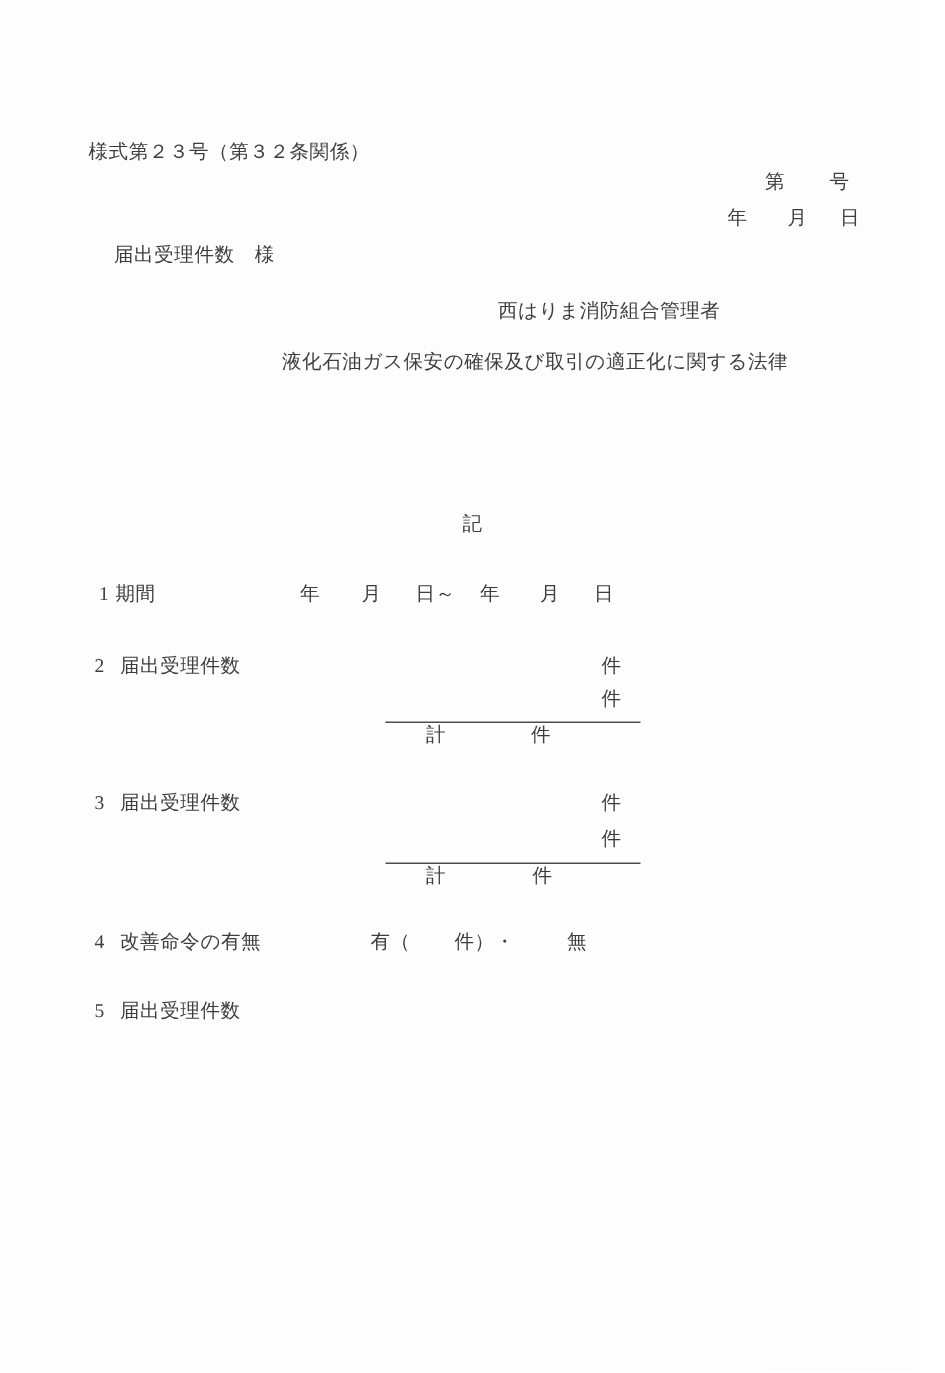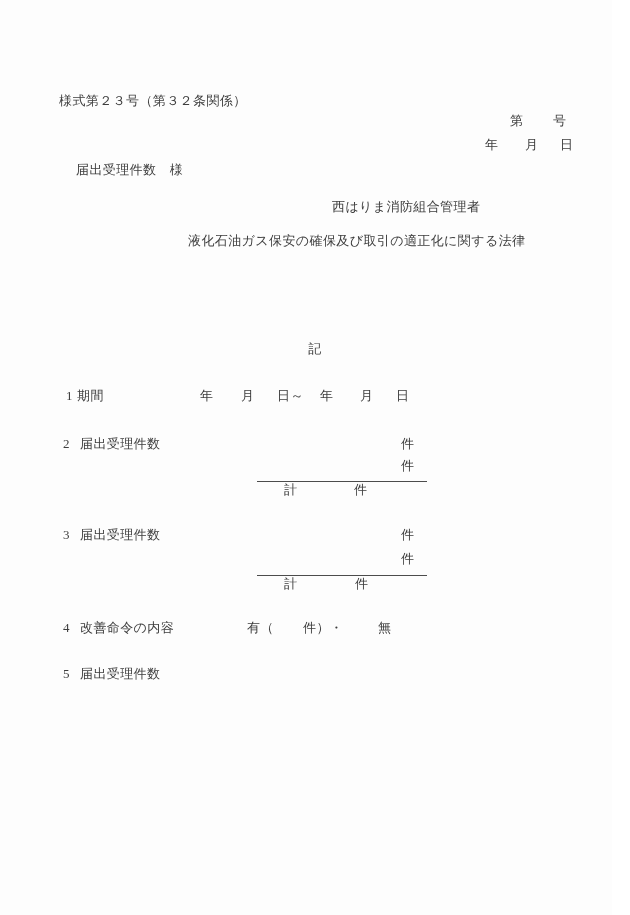--- a/index.html
+++ b/index.html
@@ -69,21 +69,21 @@
 
   <span class="t" style="left:63px;top:528px">3</span>
   <span class="t" style="left:80px;top:528px">届出受理件数</span>
   <span class="t" style="left:401px;top:528px">件</span>
   <span class="t" style="left:401px;top:552px">件</span>
   <div class="rule" style="left:257px;top:575px;width:170px"></div>
   <span class="t" style="left:284px;top:577px">計</span>
   <span class="t" style="left:355px;top:577px">件</span>
 
   <span class="t" style="left:63px;top:621px">4</span>
-  <span class="t" style="left:80px;top:621px">改善命令の内容</span>
+  <span class="t" style="left:80px;top:621px">改善命令の有無</span>
   <span class="t" style="left:247px;top:621px">有（</span>
   <span class="t" style="left:303px;top:621px">件）・</span>
   <span class="t" style="left:378px;top:621px">無</span>
 
   <span class="t" style="left:63px;top:667px">5</span>
   <span class="t" style="left:80px;top:667px">届出受理件数</span>
 
 </div>
 
 </body></html>

